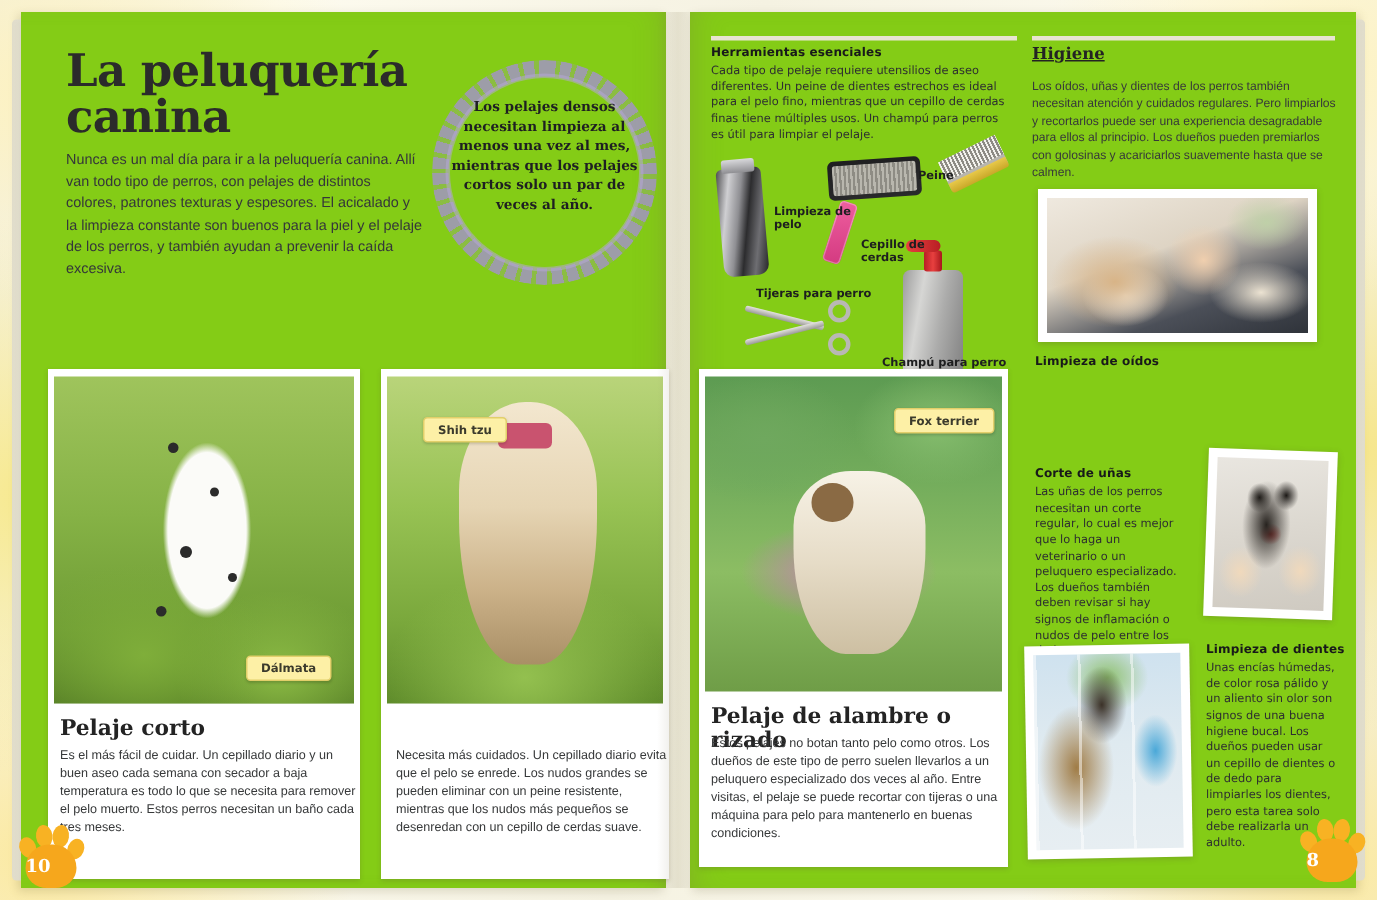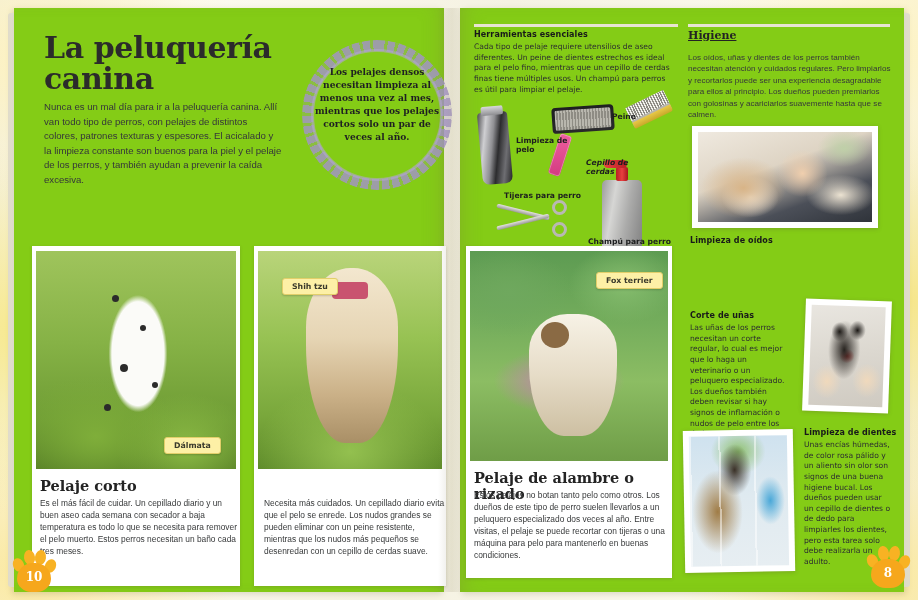--- a/index.html
+++ b/index.html
@@ -43,21 +43,21 @@
                font-size:8px; color:#18191a; letter-spacing:.1px; }
   .hand-lbl  { font-family:"DejaVu Sans", sans-serif; font-weight:700;
                font-size:7.6px; color:#1d1e1f; line-height:1.22; }
 
   
   .title     { position:absolute; left:30px; top:24px; width:250px; }
   .lead      { position:absolute; left:30px; top:92px; width:238px;
                font-size:9.6px; line-height:1.52; color:#35373a; }
 
   
-  .stamp { position:absolute; left:288px; top:32px; width:150px; height:150px; }
+  .stamp { position:absolute; left:274px; top:32px; width:150px; height:150px; }
   .stamp .ring {
     position:absolute; inset:0; border-radius:50%;
     border:11px solid #a393c9; opacity:.82;
     -webkit-mask-image: radial-gradient(circle at 30% 24%, #000 0 38%, rgba(0,0,0,.55) 52%, #000 62%),
          repeating-conic-gradient(from 0deg, #000 0deg 7deg, rgba(0,0,0,.25) 7deg 9deg);
     mask-image: repeating-conic-gradient(from 0deg, #000 0deg 6deg, rgba(0,0,0,.3) 6deg 8.5deg);
     filter:blur(.2px);
   }
   .stamp .ring2 {
     position:absolute; left:9px; top:9px; right:9px; bottom:9px; border-radius:50%;
@@ -172,21 +172,21 @@
 
   
   .paw { position:absolute; width:52px; height:52px; }
   .paw .pad  { position:absolute; left:9px; top:17px; width:34px; height:29px;
     background:#f6a71c; border-radius:46% 46% 42% 42%/54% 54% 46% 46%; }
   .paw .toe  { position:absolute; background:#f8b223; border-radius:50%; }
   .paw .t1 { left:5px;  top:12px; width:11px; height:14px; transform:rotate(-22deg); }
   .paw .t2 { left:16px; top:4px;  width:11px; height:15px; transform:rotate(-8deg); }
   .paw .t3 { left:27px; top:4px;  width:11px; height:15px; transform:rotate(8deg); }
   .paw .t4 { left:37px; top:13px; width:11px; height:14px; transform:rotate(22deg); }
-  .paw .num { position:absolute; left:9px; top:24px; width:34px; text-align:center;
+  .paw .num { position:absolute; left:9px; top:24px; width:34px; 
     font-family:"DejaVu Serif", serif; font-weight:700; font-size:12px; color:#fff; }
 </style>
 </head>
 <body>
 
 <div class="spread">
 
   <div class="edgeL"></div>
   <div class="edgeR"></div>
 
@@ -251,21 +251,21 @@
       <div class="nozzle"></div>
     </div>
     <div class="scissors" style="left:36px; top:190px; width:80px; height:40px;">
       <div class="bl" style="left:0; top:12px; transform:rotate(14deg);"></div>
       <div class="bl" style="left:0; top:22px; transform:rotate(-14deg);"></div>
       <div class="ring" style="left:56px; top:2px;"></div>
       <div class="ring" style="left:56px; top:24px;"></div>
     </div>
 
     <div class="hand-lbl" style="position:absolute; left:56px; top:128px; width:52px;">Limpieza de pelo</div>
-    <div class="hand-lbl" style="position:absolute; left:126px; top:150px; width:48px;font-style:italic;">Cepillo de cerdas</div>
+    <div class="hand-lbl" style="position:absolute; left:114px; top:150px; width:48px;">Cepillo de cerdas</div>
     <div class="hand-lbl" style="position:absolute; left:152px; top:104px;">Peine</div>
     <div class="hand-lbl" style="position:absolute; left:44px; top:183px;">Tijeras para perro</div>
     <div class="hand-lbl" style="position:absolute; left:128px; top:229px;">Champú para perro</div>
 
     <div class="rule-top" style="left:228px; top:16px; width:202px;"></div>
     <div class="h2" style="position:absolute; left:228px; top:22px; font-size:11px;text-decoration:underline;">Higiene</div>
     <div class="body" style="position:absolute; left:228px; top:44px; width:204px; font-size:8.1px;">Los oídos, uñas y dientes de los perros también necesitan atención y cuidados regulares. Pero limpiarlos y recortarlos puede ser una experiencia desagradable para ellos al principio. Los dueños pueden premiarlos con golosinas y acariciarlos suavemente hasta que se calmen.</div>
 
     <div class="photoframe" style="left:232px; top:118px; width:186px; height:102px;">
       <div class="inner scene-ears"></div>

